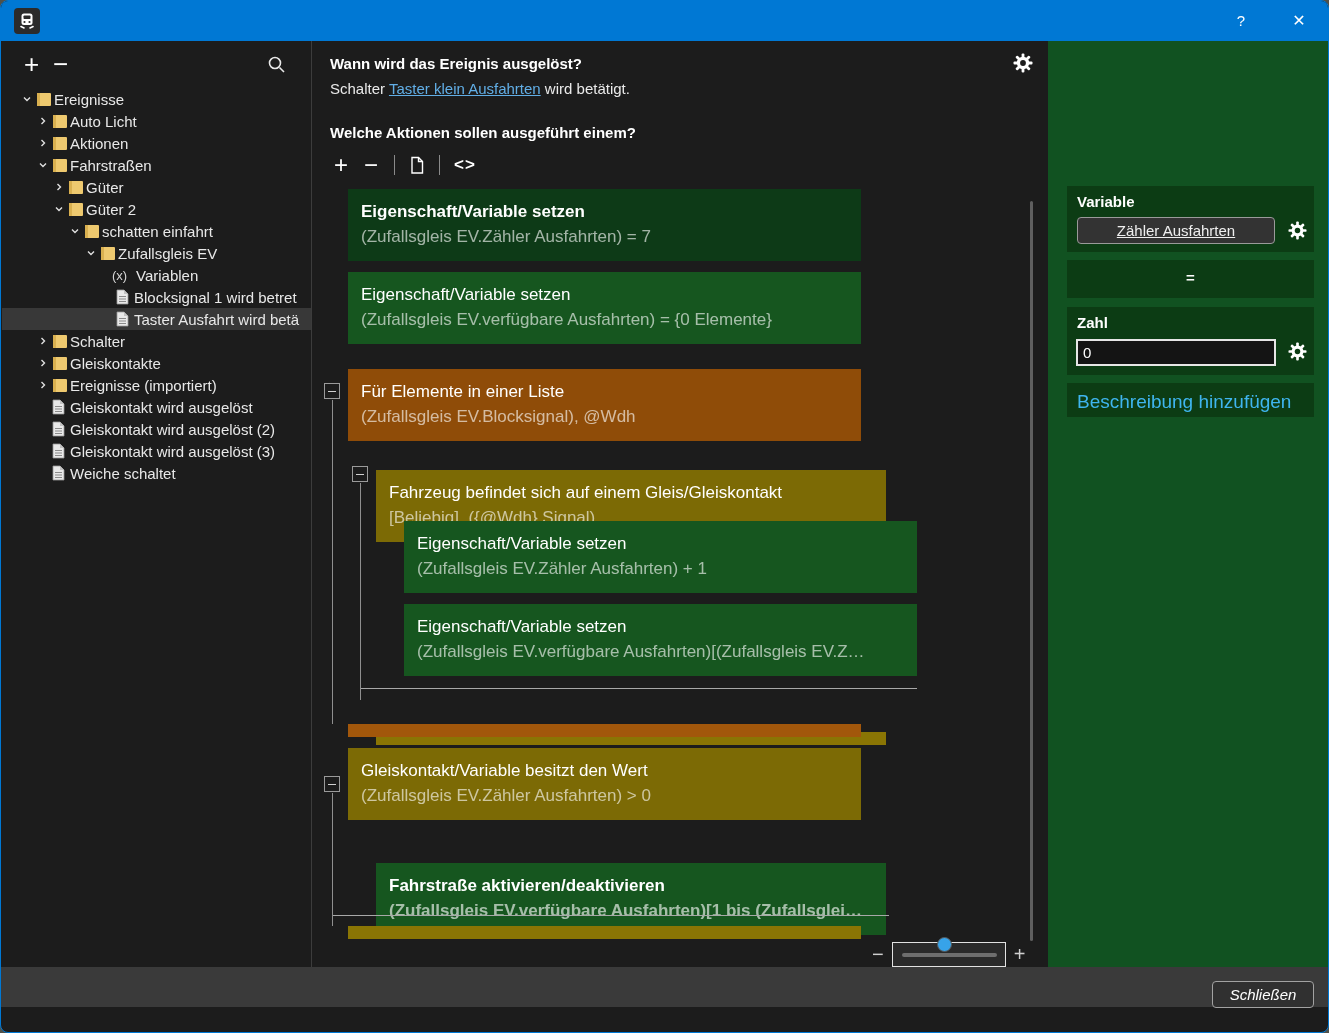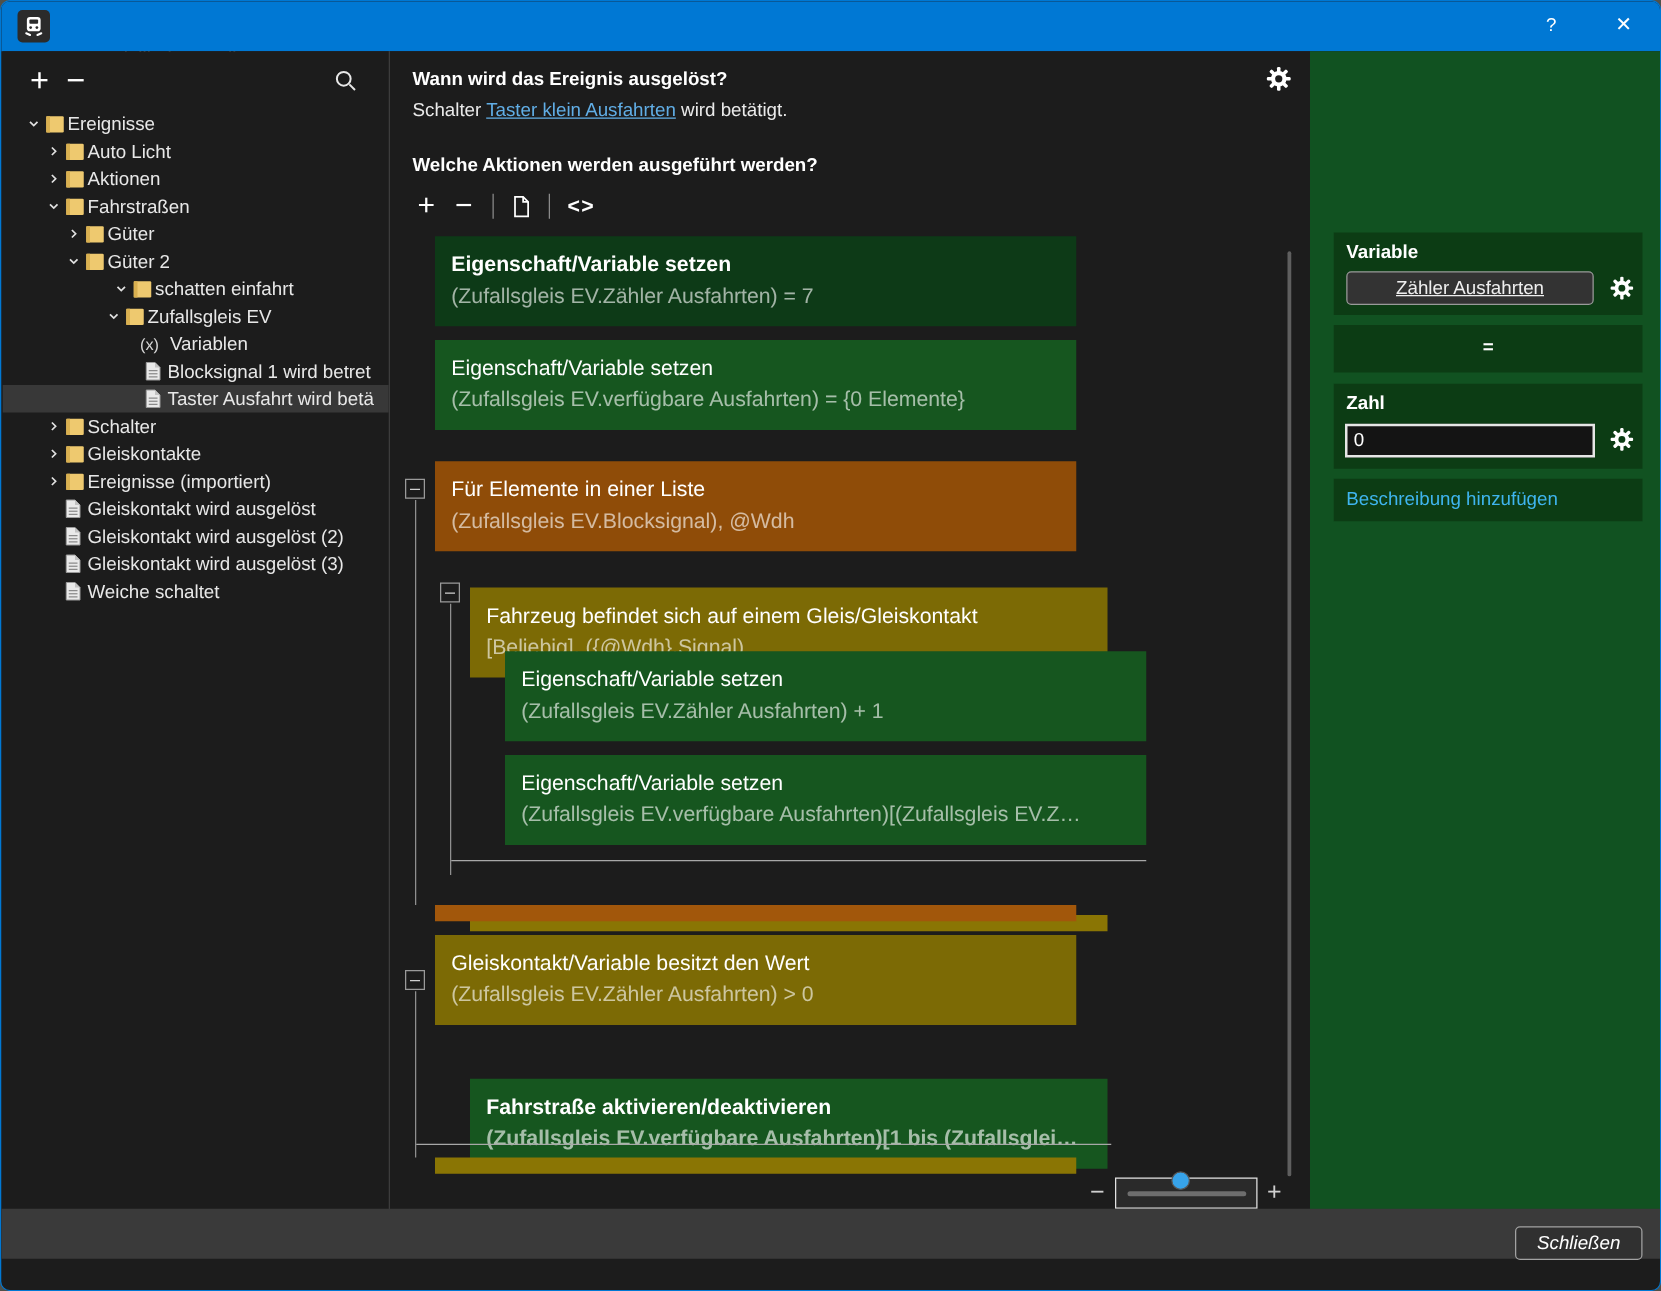--- a/index.html
+++ b/index.html
@@ -23,21 +23,21 @@
   .tt-remove{left:51px;}
   .search-btn{position:absolute;left:265px;top:6px;width:22px;height:22px;}
   .tree-items{position:absolute;left:0;top:47px;width:100%;}
   .trow{position:relative;height:22px;display:flex;align-items:center;white-space:nowrap;
         font-size:15px;color:#e8e8e8;overflow:hidden;}
   .trow.selected{background:#383838;}
   .chev{width:14px;display:inline-flex;justify-content:center;flex:0 0 14px;}
   .ticon{width:18px;display:inline-flex;justify-content:flex-start;flex:0 0 18px;margin-left:2px;}
   .varicon{font-size:13px;color:#d6d6d6;flex:0 0 24px;margin-left:-2px;}
   .lv0{padding-left:18px;} .lv1{padding-left:34px;} .lv2{padding-left:50px;}
-  .lv3{padding-left:88px;} .lv4{padding-left:82px;} .lv5{padding-left:98px;}
+  .lv3{padding-left:66px;} .lv4{padding-left:82px;} .lv5{padding-left:98px;}
   .divider{position:absolute;left:310px;top:40px;width:1px;height:938px;background:#3c3c3c;}
   
   .main{position:absolute;left:311px;top:40px;width:736px;height:938px;background:#1c1c1c;overflow:hidden;}
   .h1{position:absolute;left:18px;font-size:15px;font-weight:bold;color:#fff;white-space:nowrap;}
   .trigger-line{position:absolute;left:18px;top:39px;font-size:15px;color:#eaeaea;white-space:nowrap;}
   .trigger-link{color:#61aee6;text-decoration:underline;}
   .main-gear{position:absolute;left:701px;top:12px;}
   .atoolbar{position:absolute;left:22px;top:110px;height:28px;display:flex;align-items:center;color:#fff;}
   .at-btn{font-size:24px;font-weight:300;margin-right:16px;line-height:26px;}
   .at-sep{width:1px;height:20px;background:#8a8a8a;margin-right:14px;}
@@ -78,21 +78,21 @@
   .card3{top:266px;height:68px;} .card4{top:342px;height:34px;}
   .card-label{position:absolute;left:10px;top:7px;font-size:15px;font-weight:bold;color:#fff;}
   .var-btn{position:absolute;left:10px;top:31px;width:198px;height:27px;background:#333;
            border:1px solid #9a9a9a;border-radius:4px;color:#efefef;font-size:15px;
            display:flex;align-items:center;justify-content:center;text-decoration:underline;}
   .card-gear{position:absolute;left:221px;top:35px;}
   .op-label{position:absolute;left:0;top:9px;width:100%;text-align:center;font-size:15px;font-weight:bold;color:#fff;}
   .num-input{position:absolute;left:9px;top:32px;width:200px;height:27px;background:#141414;
              border:2px solid #e6e6e6;color:#fff;font-size:15px;padding:0 5px;
              font-family:"Liberation Sans",sans-serif;}
-  .desc-link{position:absolute;left:10px;top:8px;font-size:15px;color:#3fb5ef;}
+  .desc-link{position:absolute;left:10px;top:8px;font-size:19px;color:#3fb5ef;}
   
   .footer{position:absolute;left:0;top:966px;width:100%;height:40px;background:#3a3a3a;font-style:italic;}
   .close-btn{position:absolute;left:1211px;top:14px;width:102px;height:27px;background:#303030;
              border:1px solid #a2a2a2;border-radius:4px;color:#fff;font-size:15px;
              display:flex;align-items:center;justify-content:center;}
   svg{display:block;}
 </style>
 </head>
 <body>
 
@@ -381,21 +381,21 @@
             <rect x="8.6" y="0.5" width="2.8" height="19" rx="1"></rect>
             <rect x="8.6" y="0.5" width="2.8" height="19" rx="1" transform="rotate(45 10 10)"></rect>
             <rect x="8.6" y="0.5" width="2.8" height="19" rx="1" transform="rotate(90 10 10)"></rect>
             <rect x="8.6" y="0.5" width="2.8" height="19" rx="1" transform="rotate(135 10 10)"></rect>
             <circle cx="10" cy="10" r="6.2"></circle>
           </g>
           <circle cx="10" cy="10" r="2.9" fill="#1c1c1c"></circle>
         </svg>
     </span>
 
-    <div class="h1" style="top:83px;">Welche Aktionen werden ausgeführt werden?</div>
+    <div class="h1" style="top:83px;">Welche Aktionen sollen ausgeführt einem?</div>
 
     <div class="atoolbar">
       <span class="at-btn">+</span>
       <span class="at-btn">−</span>
       <span class="at-sep"></span>
       <span class="at-copy">
         <svg width="16" height="19" viewBox="0 0 16 19" fill="none" stroke="#fff" stroke-width="1.4">
             <path d="M3 1.5 H9.5 L13.5 5.5 V17 H3 Z"></path>
             <path d="M9.5 1.5 V5.5 H13.5"></path>
           </svg>

